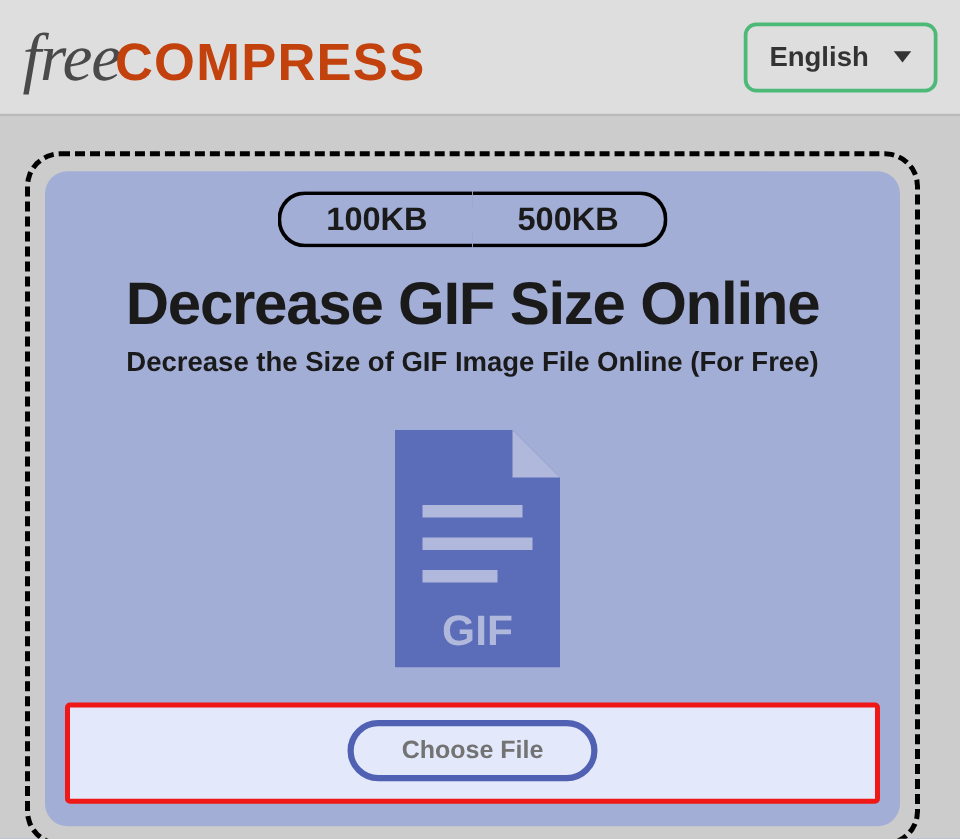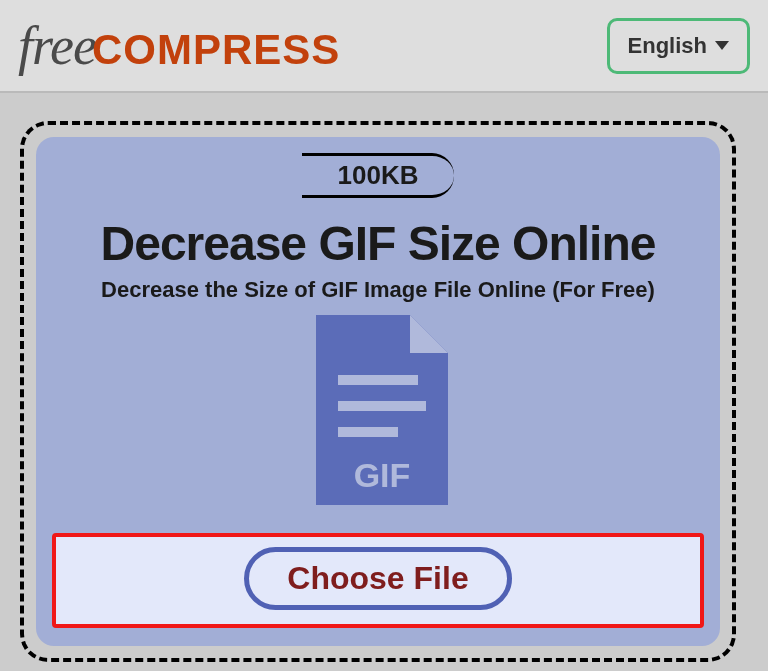--- a/index.html
+++ b/index.html
@@ -47,21 +47,21 @@
       background: transparent;
       border: 3px solid #4db977;
       border-radius: 10px;
       padding: 12px 18px;
       font-size: 22px;
       font-weight: 700;
       color: #333;
       cursor: pointer;
       display: flex;
       align-items: center;
-      gap: 8px;
+      gap: 20px;
     }
     .lang-arrow {
       width: 0;
       height: 0;
       border-left: 7px solid transparent;
       border-right: 7px solid transparent;
       border-top: 9px solid #333;
     }
     .content {
       padding: 28px 32px 0 20px;
@@ -113,43 +113,43 @@
       text-align: center;
       font-family: Arial, sans-serif;
       letter-spacing: -1px;
       margin-bottom: 6px;
     }
     .sub-title {
       font-size: 22px;
       font-weight: 700;
       color: #1a1a1a;
       text-align: center;
-      margin-bottom: 12px;
+      margin-bottom: 41px;
       font-family: Arial, sans-serif;
     }
     .file-icon {
       margin-bottom: 28px;
     }
     .choose-file-wrapper {
       width: 100%;
       background: #e3e8fa;
       border: 4px solid #f01717;
       border-radius: 4px;
       padding: 10px 0 14px 0;
       display: flex;
       justify-content: center;
     }
     .choose-file-btn {
       background: #e3e8fa;
       border: 5px solid #5061b4;
       border-radius: 32px;
       padding: 8px 38px;
-      font-size: 32px;
+      font-size: 20px;
       font-weight: 700;
-      color: #7f1d1d;
+      color: #737373;
       cursor: pointer;
       font-family: Arial, sans-serif;
     }
   </style>
 </head>
 <body>
 
 <div class="header">
   <div class="logo">
     <span class="logo-free">free</span>
@@ -160,20 +160,21 @@
     <span class="lang-arrow"></span>
   </button>
 </div>
 
 <div class="content">
   <div class="dropzone">
     <div class="inner-panel">
 
       <div class="size-tabs">
         <button class="size-tab">100KB</button>
+        <button class="size-tab">500KB</button>
       </div>
 
       <h1 class="main-title">Decrease GIF Size Online</h1>
       <div class="sub-title">Decrease the Size of GIF Image File Online (For Free)</div>
 
       <svg class="file-icon" width="140" height="190" viewBox="0 0 140 190">
         <path d="M 8 0 L 102 0 L 140 38 L 140 190 L 8 190 Z" fill="#5b6cb8"></path>
         <path d="M 102 0 L 140 38 L 102 38 Z" fill="#b0b9db"></path>
         <rect x="30" y="60" width="80" height="10" fill="#b0b9db"></rect>
         <rect x="30" y="86" width="88" height="10" fill="#b0b9db"></rect>

